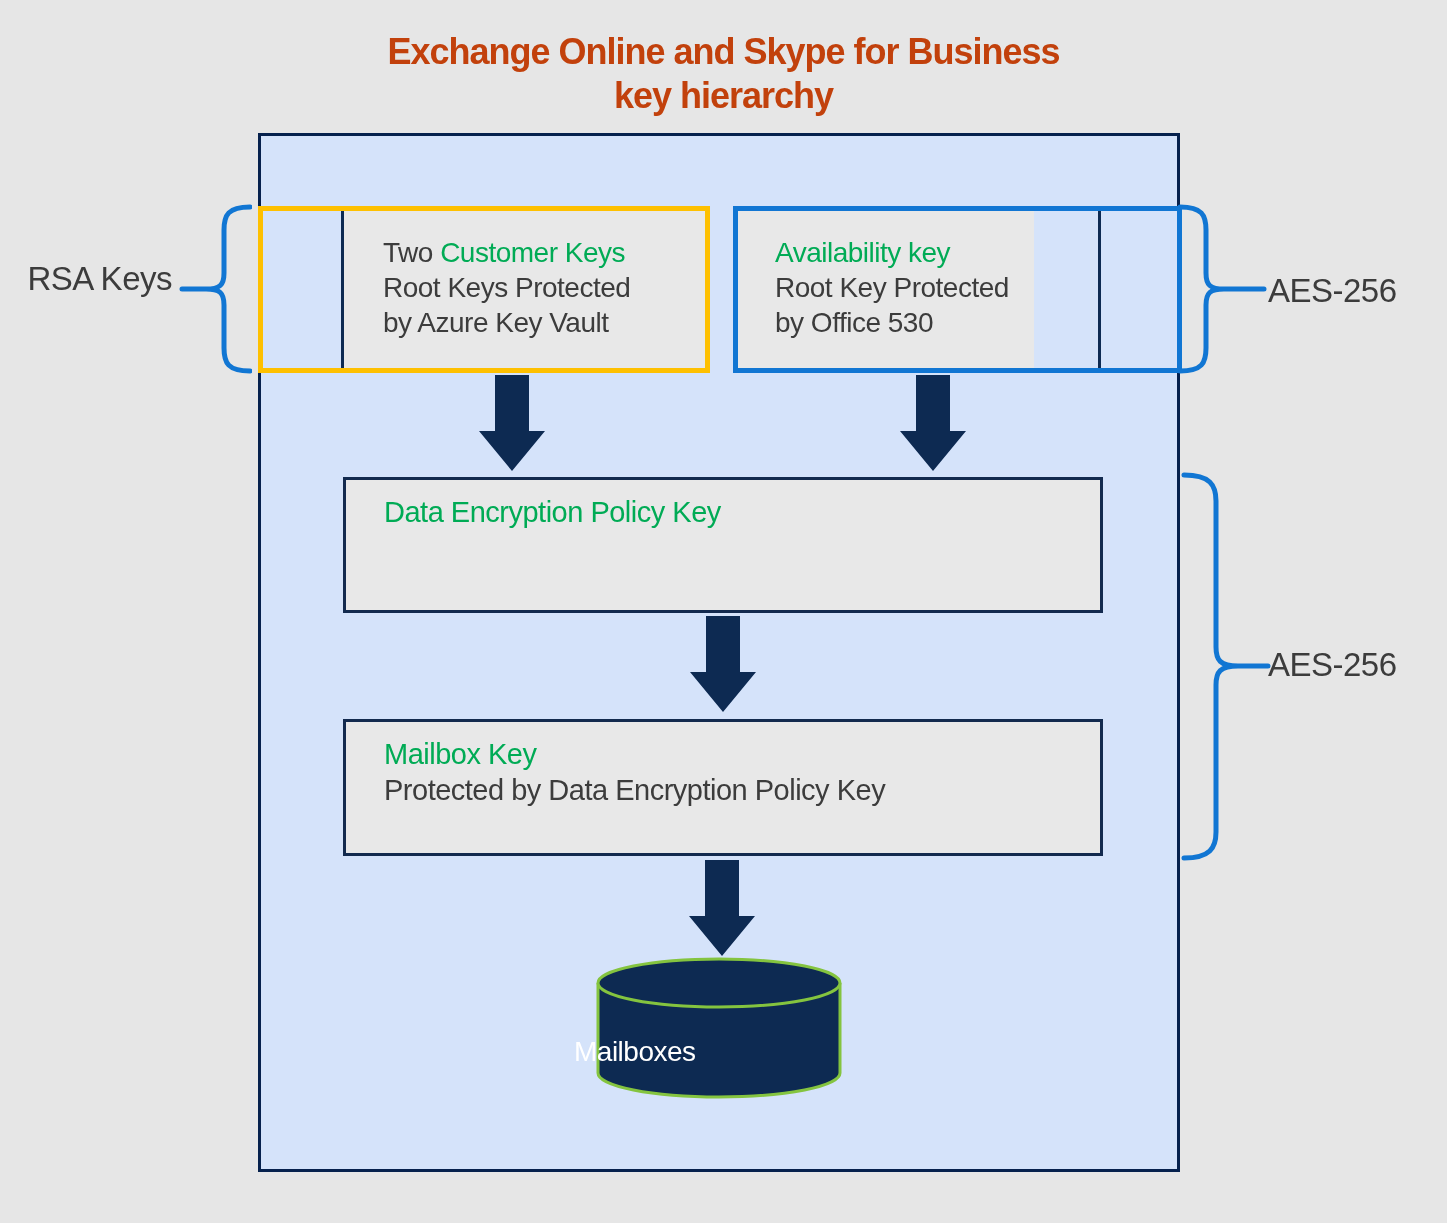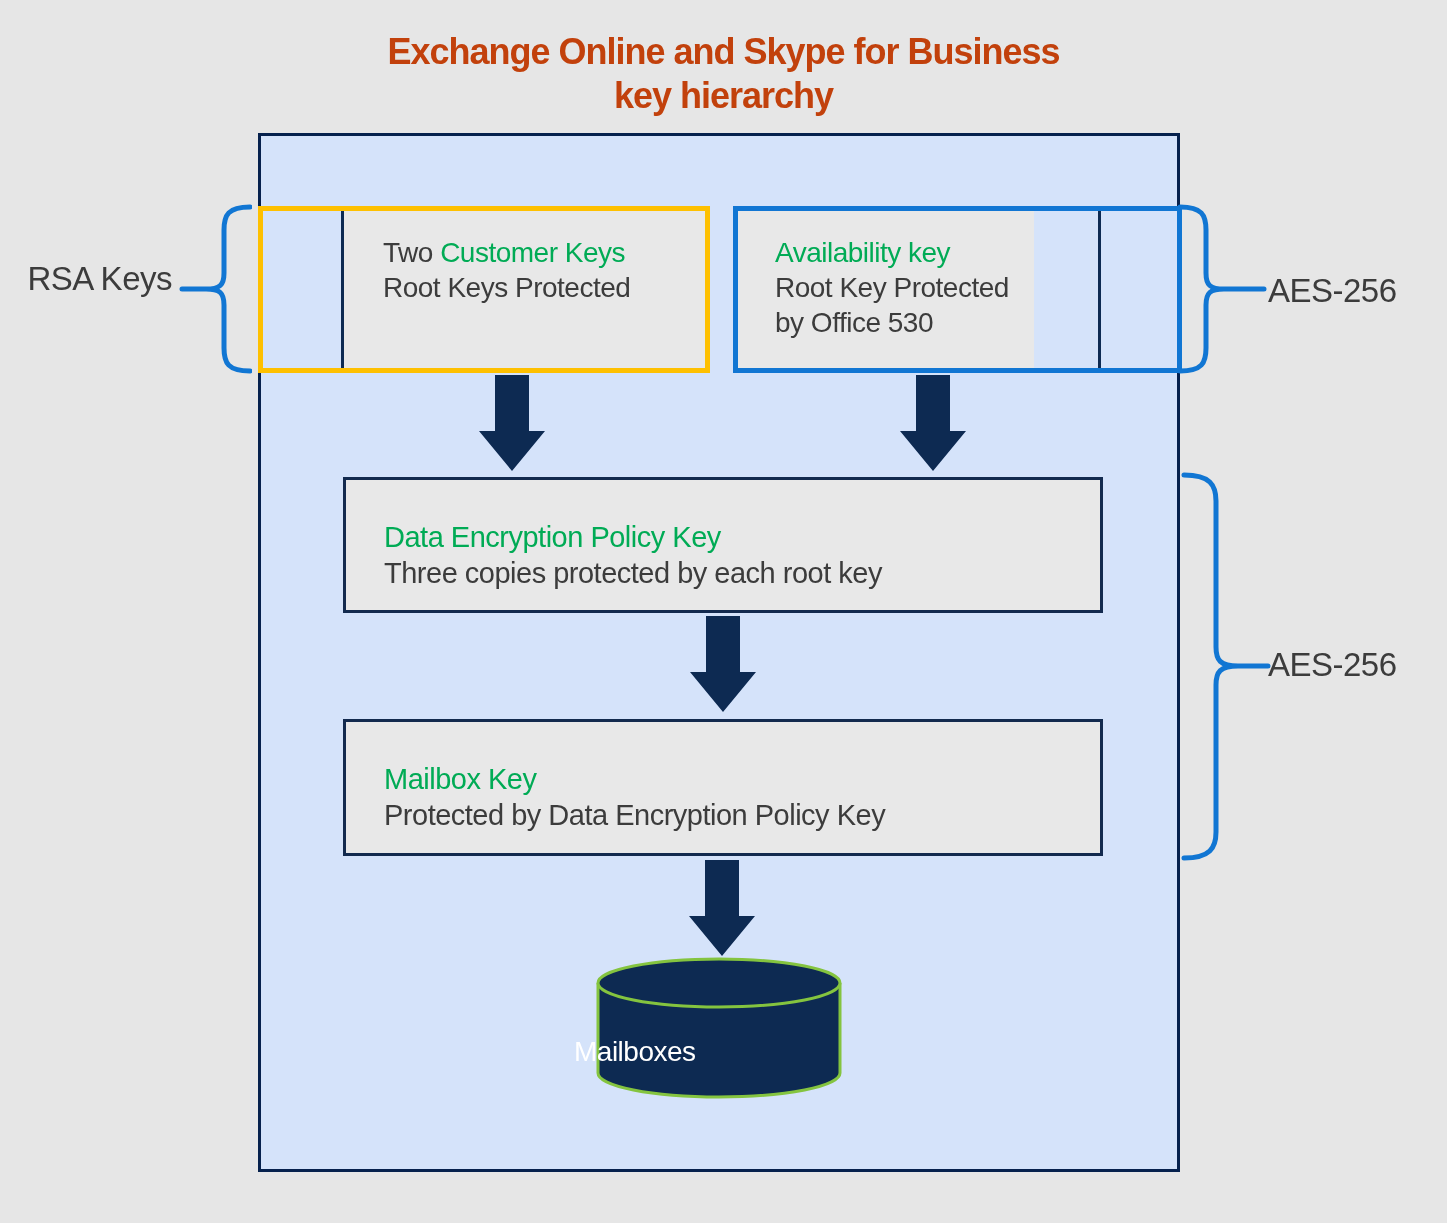--- a/index.html
+++ b/index.html
@@ -39,21 +39,21 @@
   }
   .gray-panel .inner{padding:24px 0 0 39px;}
   .vline{position:absolute;top:0;bottom:0;width:3px;background:#0d2a52;}
 
   
   .mid-box{
     left:343px;background:#e8e8e8;border:3px solid #132a4e;box-sizing:border-box;
     width:760px;height:136px;color:#3c3c3c;font-size:29px;line-height:36px;
     letter-spacing:-0.5px;
   }
-  .mid-box .inner{padding:39px 0 0 38px;}
+  .mid-box .inner{padding:14px 0 0 38px;}
 
   .green{color:#00ab55;}
 
   
   .side-label{
     color:#3c3c3c;font-size:33px;letter-spacing:-0.5px;white-space:nowrap;
   }
 
   
   .cyl-label{
@@ -74,20 +74,21 @@
   </div>
 
   <div class="abs container-box"></div>
 
   <div class="abs key-frame frame-yellow">
     <div class="vline" style="left:78px;"></div>
     <div class="gray-panel" style="left:81px;right:0;">
       <div class="inner">
         <div><span>Two </span><span class="green">Customer Keys</span></div>
         <div>Root Keys Protected</div>
+        <div>by Azure Key Vault</div>
       </div>
     </div>
   </div>
 
   <div class="abs key-frame frame-blue">
     <div class="gray-panel" style="left:0;width:296px;">
       <div class="inner" style="padding-left:37px;">
         <div class="green">Availability key</div>
         <div>Root Key Protected</div>
         <div>by Office 530</div>
@@ -109,21 +110,20 @@
   <svg class="abs" style="left:479px;top:375px;" width="66" height="96" viewBox="0 0 66 96">
     <polygon points="16,0 50,0 50,56 66,56 33,96 0,56 16,56" fill="#0d2a52"></polygon>
   </svg>
   <svg class="abs" style="left:900px;top:375px;" width="66" height="96" viewBox="0 0 66 96">
     <polygon points="16,0 50,0 50,56 66,56 33,96 0,56 16,56" fill="#0d2a52"></polygon>
   </svg>
 
   <div class="abs mid-box" style="top:477px;">
     <div class="inner">
       <div class="green">Data Encryption Policy Key</div>
-      <div>Three copies protected by each root key</div>
     </div>
   </div>
 
   <svg class="abs" style="left:690px;top:616px;" width="66" height="96" viewBox="0 0 66 96">
     <polygon points="16,0 50,0 50,56 66,56 33,96 0,56 16,56" fill="#0d2a52"></polygon>
   </svg>
 
   <div class="abs mid-box" style="top:719px;height:137px;">
     <div class="inner">
       <div class="green">Mailbox Key</div>

